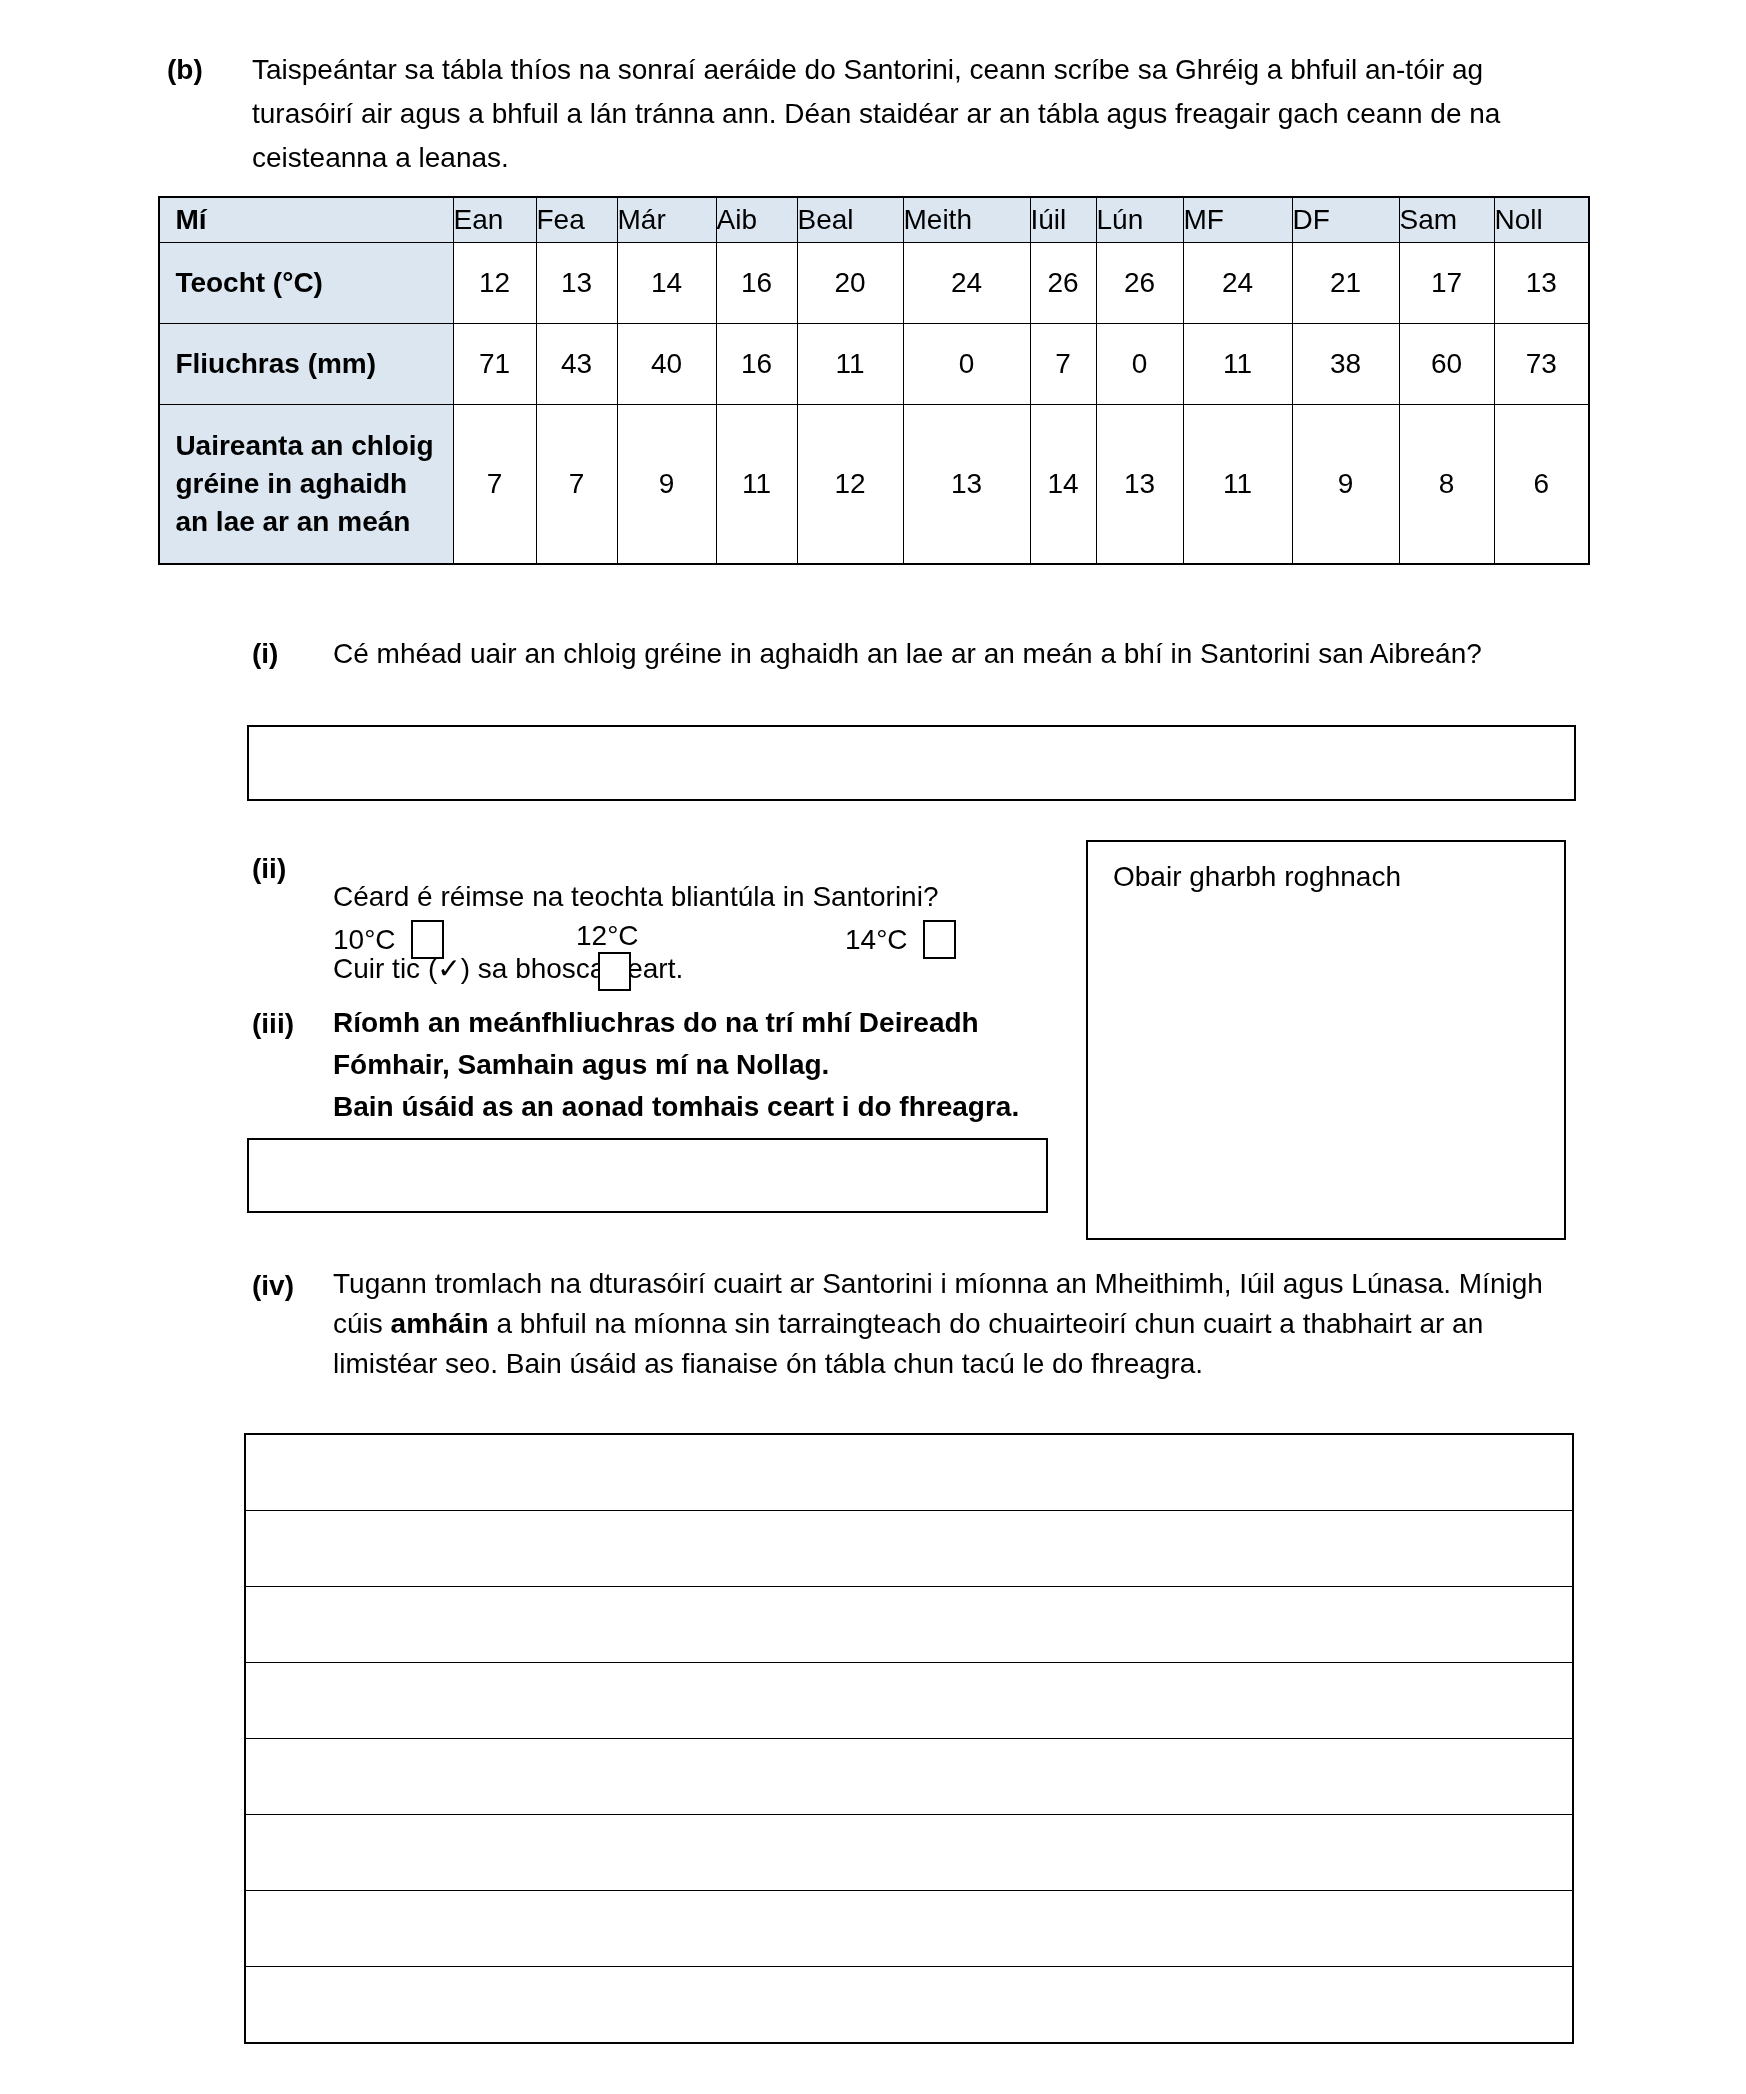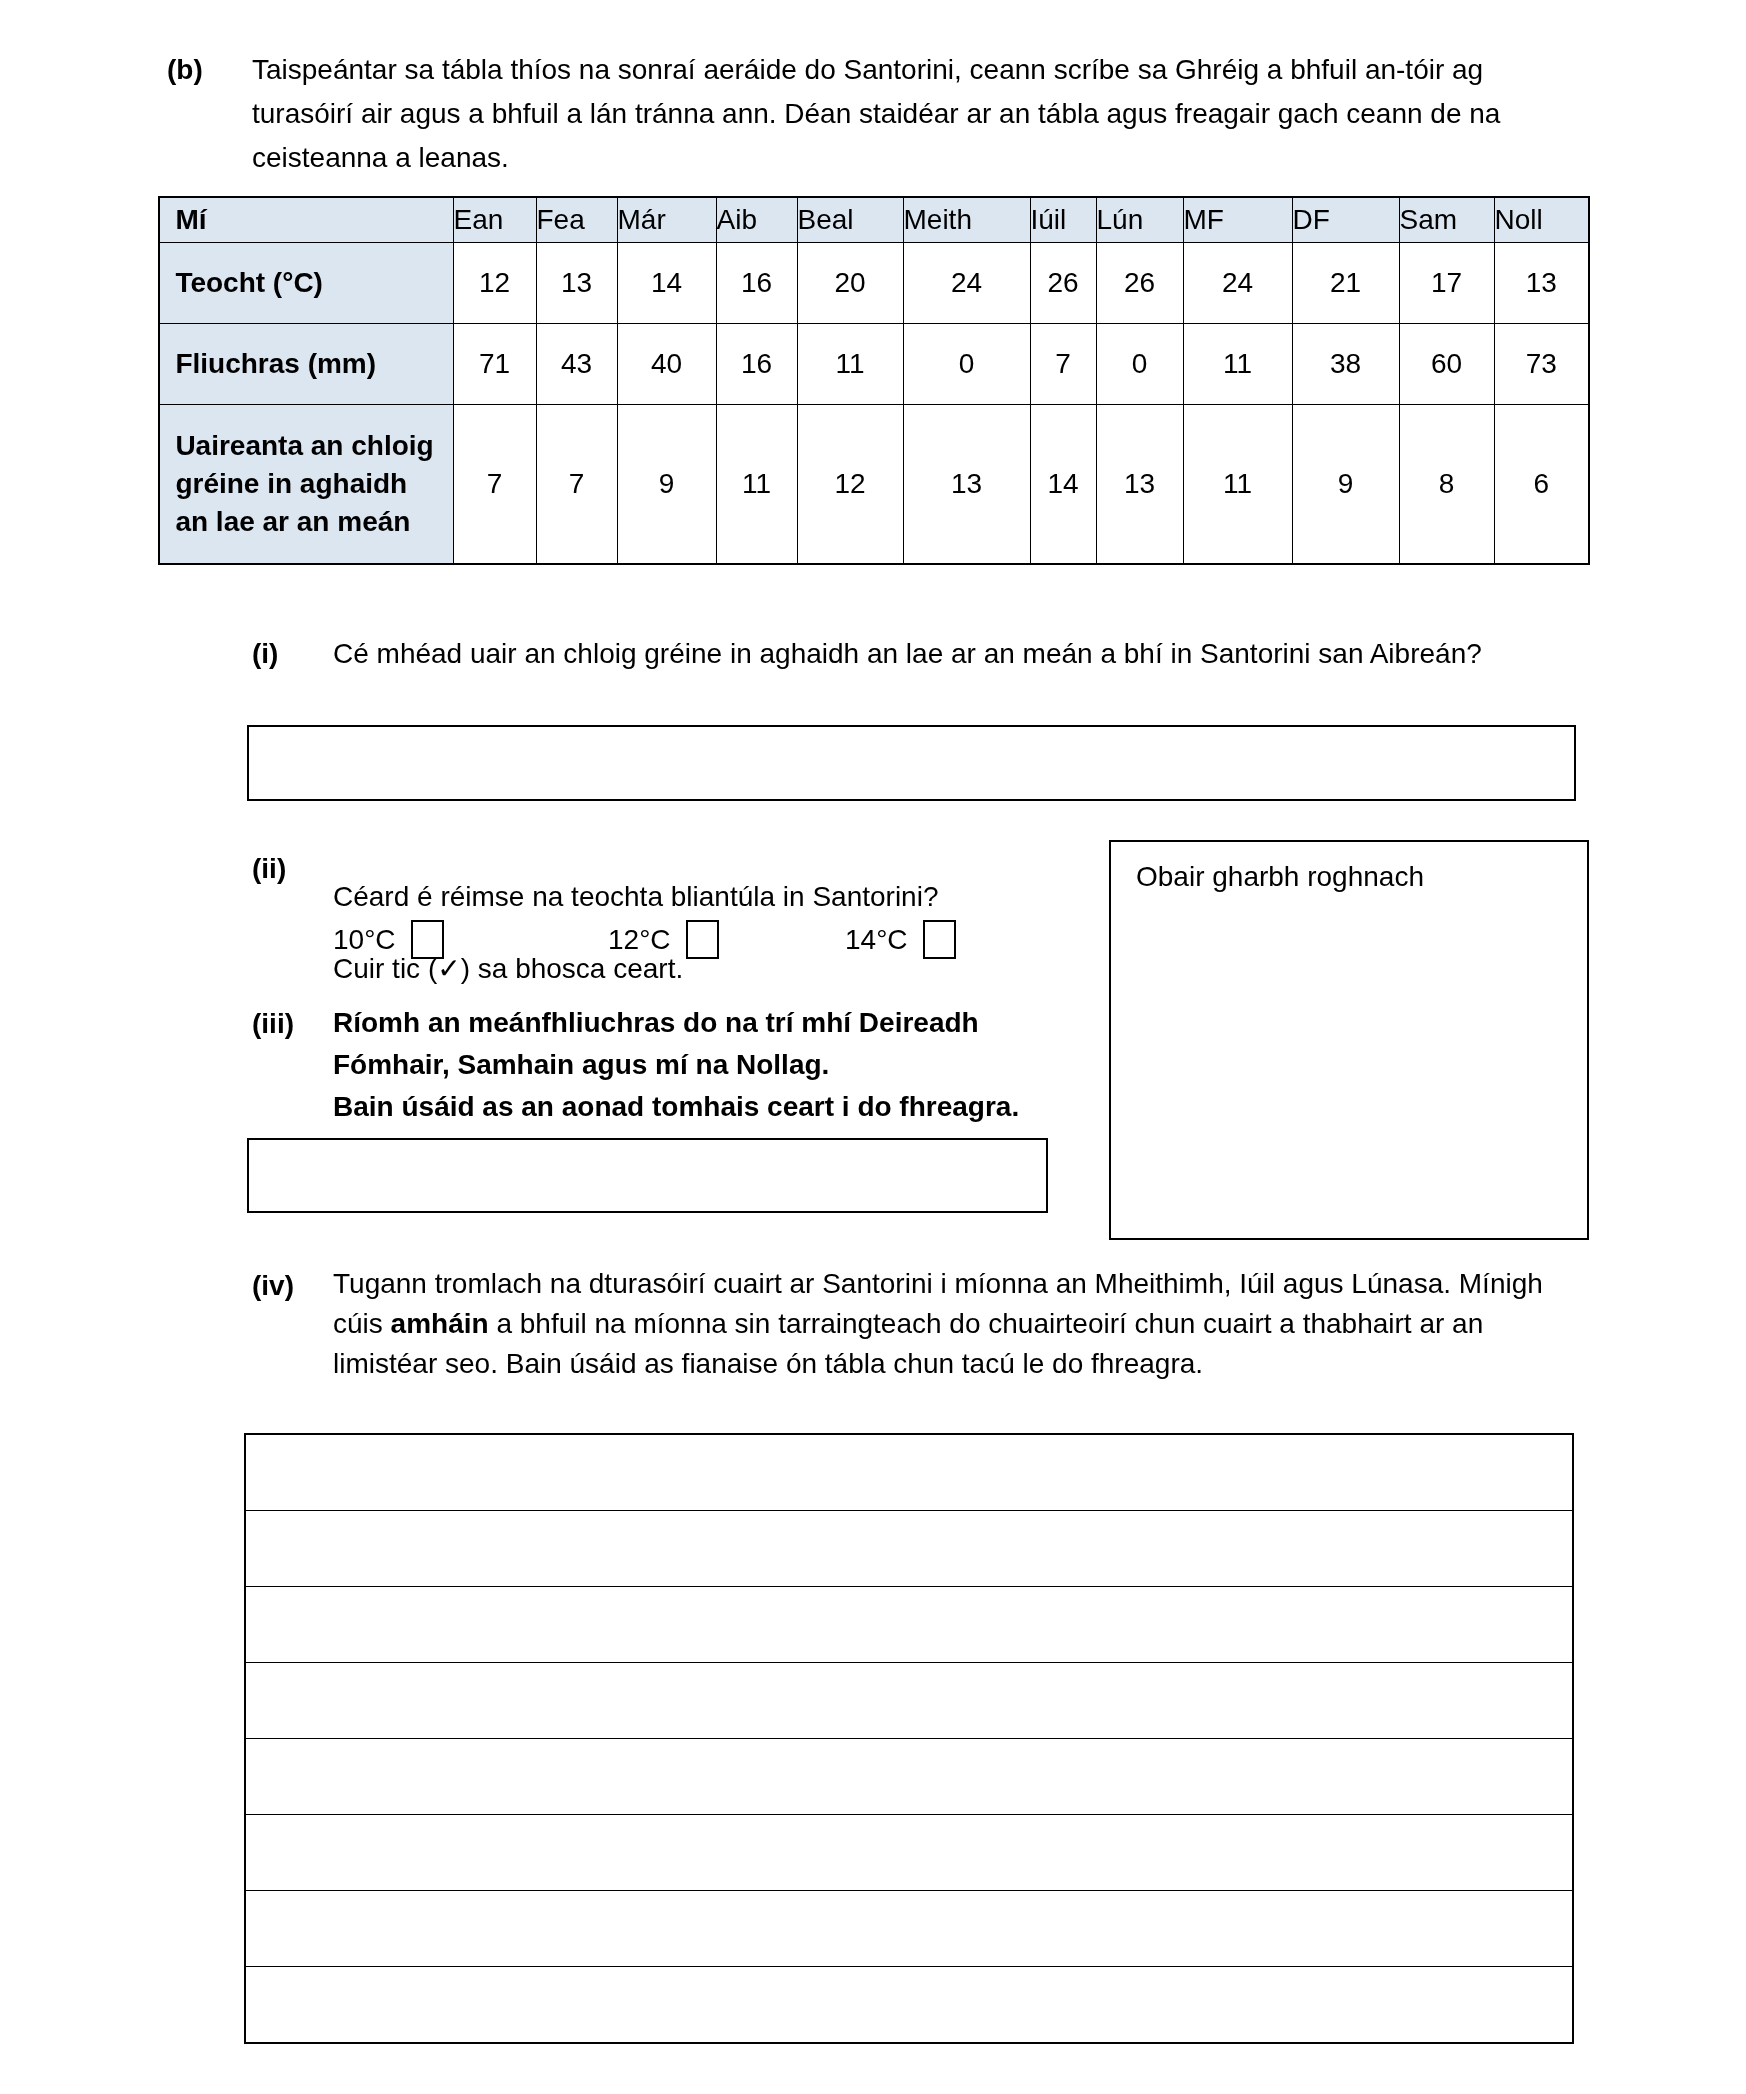--- a/index.html
+++ b/index.html
@@ -74,39 +74,39 @@
   
   .answer-box{
     position:absolute;
     border:2.9px solid #000;
     background:#fff;
   }
   .box-i{left:247px;top:725px;width:1325px;height:72px;}
   .box-iii{left:247px;top:1138px;width:797px;height:71px;}
   .rough-box{
     position:absolute;
-    left:1109px;top:840px;width:480px;height:400px;
+    left:1086px;top:840px;width:480px;height:400px;
     border:2.9px solid #000;
     background:#fff;
     box-sizing:border-box;
   }
   .rough-box .title{
     font-size:28px;
     margin:19px 0 0 25px;
   }
   
   .opt{
     position:absolute;
     top:920px;
     display:flex;
     align-items:center;
     font-size:28px;
   }
   .opt1{left:333px;}
-  .opt2{left:608px;}
+  .opt2{left:576px;flex-direction:column;}
   .opt3{left:845px;}
   .checkbox{
     display:inline-block;
     width:29px;
     height:35px;
     border:2.9px solid #000;
     margin-left:15.4px;
     background:#fff;
   }
   

